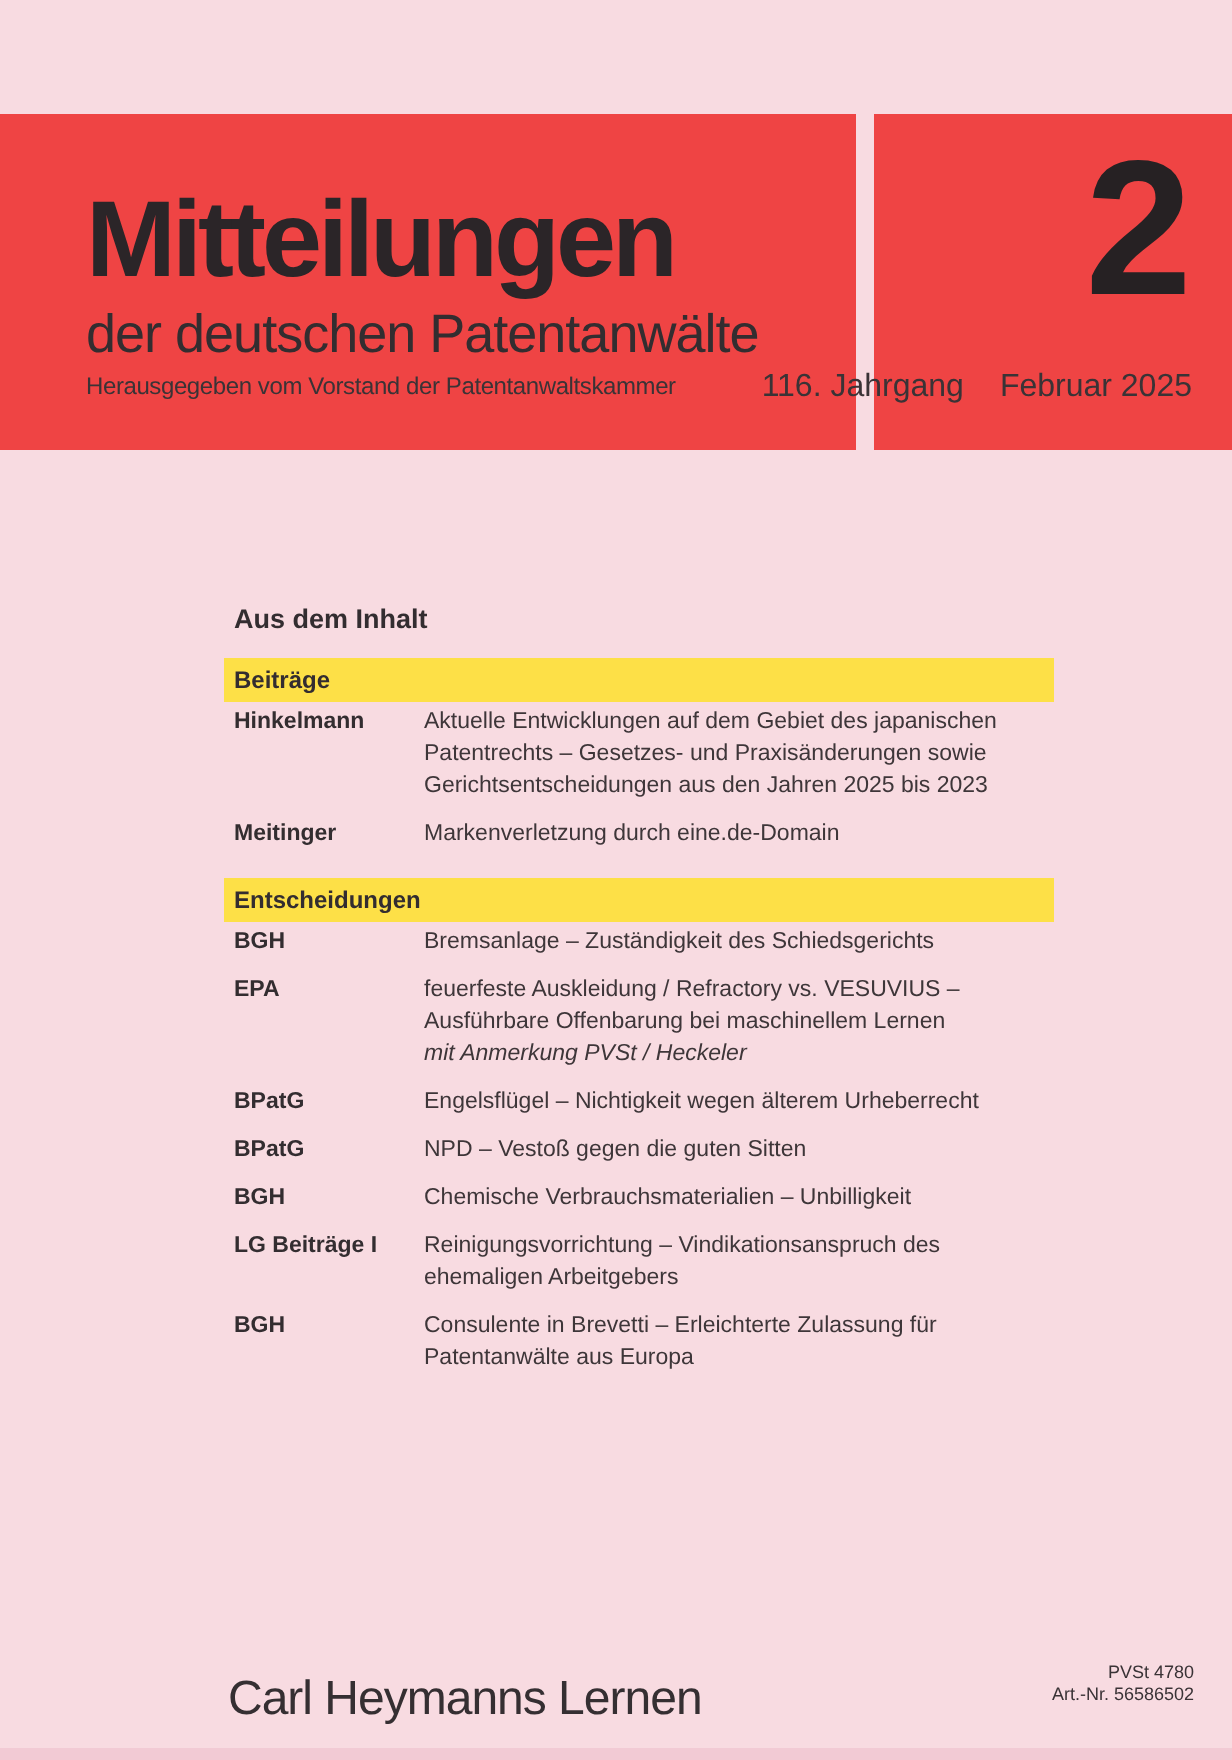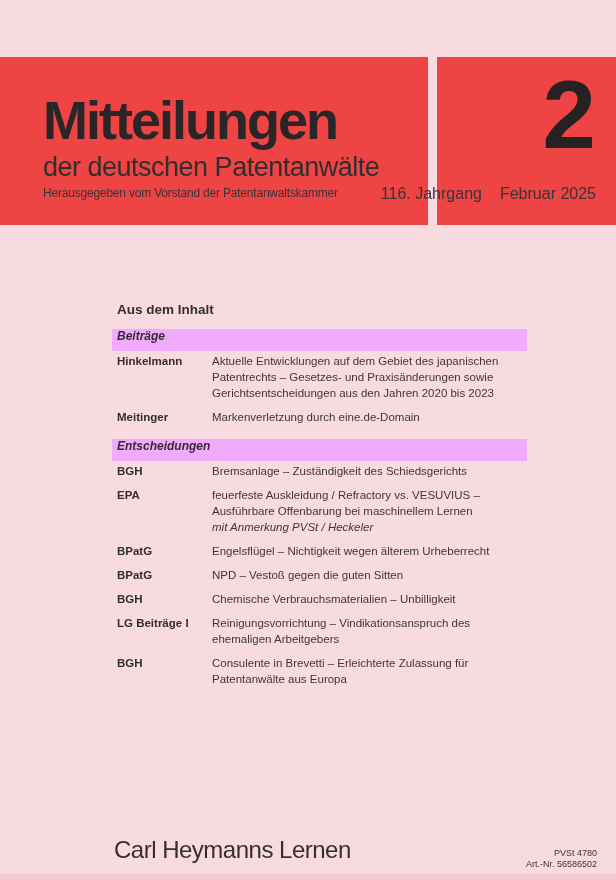--- a/index.html
+++ b/index.html
@@ -92,25 +92,24 @@
   }
   .contents-heading {
     padding-left: 5px;
     font-size: 13.5px;
     font-weight: bold;
     color: #332d30;
     margin: 0 0 12px 0;
   }
   .section-bar {
     height: 22px;
-    background: #f0abfc;
+    background: #fde047;
     display: flex;
-    align-items: flex-start;
+    align-items: center;
     padding-left: 5px;
-    font-style: italic;
   }
   .section-label {
     font-size: 12px;
     font-weight: bold;
     color: #332d30;
   }
   .entries {
     padding: 2px 0 0 5px;
   }
   .entry {
@@ -145,21 +144,20 @@
     white-space: nowrap;
   }
   .footer-meta {
     position: absolute;
     right: 19px;
     top: 831px;
     text-align: right;
     font-size: 9px;
     line-height: 11px;
     color: #3a3336;
-    margin-top: 17px;
   }
 </style>
 </head>
 <body>
 
 <div class="page">
 
   <div class="panel panel-left">
     <div class="journal-title">Mitteilungen</div>
     <div class="journal-subtitle">der deutschen Patentanwälte</div>
@@ -176,21 +174,21 @@
   <div class="contents">
     <h2 class="contents-heading">Aus dem Inhalt</h2>
 
     <div class="section">
       <div class="section-bar">
         <span class="section-label">Beiträge</span>
       </div>
       <div class="entries">
         <div class="entry">
           <span class="entry-source">Hinkelmann</span>
-          <span class="entry-body">Aktuelle Entwicklungen auf dem Gebiet des japanischen Patentrechts – Gesetzes- und Praxisänderungen sowie Gerichtsentscheidungen aus den Jahren 2020 bis 2023</span>
+          <span class="entry-body">Aktuelle Entwicklungen auf dem Gebiet des japanischen Patentrechts – Gesetzes- und Praxisänderungen sowie Gerichtsentscheidungen aus den Jahren 2025 bis 2023</span>
         </div>
         <div class="entry">
           <span class="entry-source">Meitinger</span>
           <span class="entry-body">Markenverletzung durch eine.de-Domain</span>
         </div>
       </div>
     </div>
 
     <div class="section">
       <div class="section-bar">

